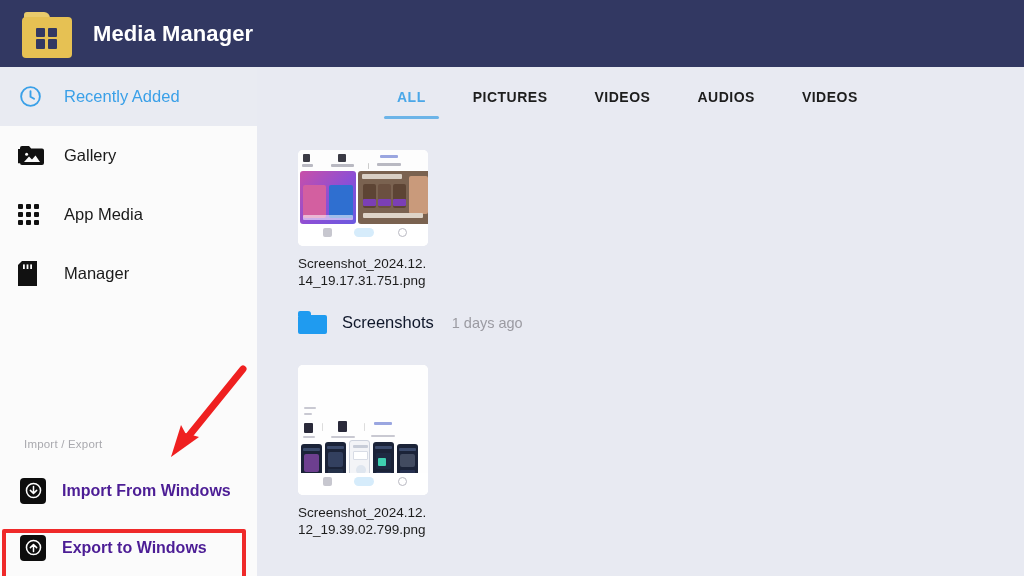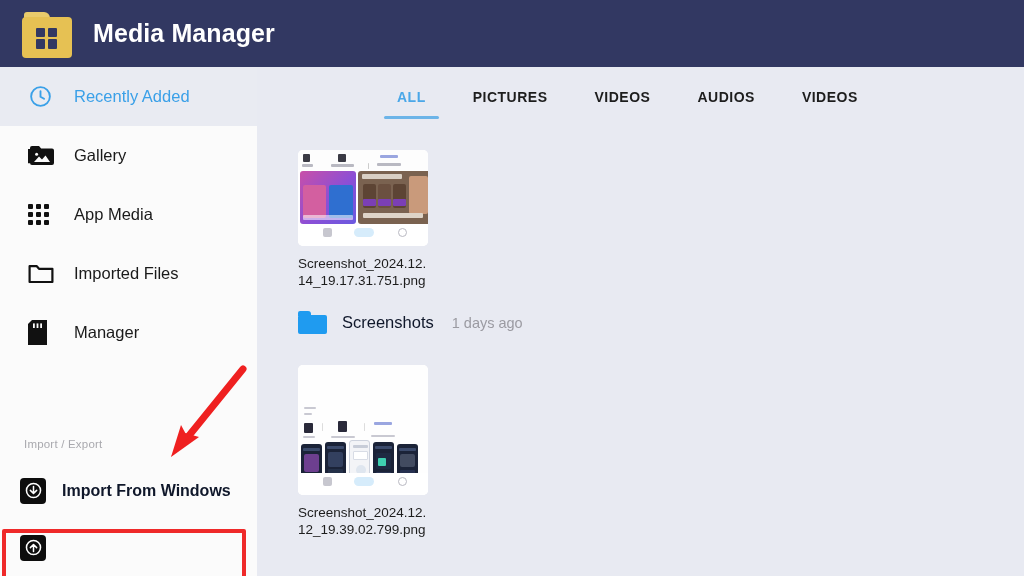--- a/index.html
+++ b/index.html
@@ -39,37 +39,37 @@
     position: absolute; left: 14px; top: 18px;
     width: 21px; height: 21px;
     display: grid;
     grid-template-columns: 1fr 1fr;
     grid-template-rows: 1fr 1fr;
     gap: 2.5px;
   }
   .win-logo i { background: #323862; display: block; border-radius: 1px; }
   .app-title {
     color: #ffffff;
-    font-size: 25px;
+    font-size: 22px;
     font-weight: bold;
     margin-left: 17px;
     letter-spacing: .1px;
   }
 
   
   .sidebar {
     position: absolute; left: 0; top: 67px;
     width: 257px; height: 509px;
     background: #fbfbfb;
   }
   .nav-item {
     position: relative;
     height: 59px;
     display: flex; align-items: center;
-    padding-left: 28px;
+    padding-left: 18px;
   }
   .nav-item.active { background: #e9ebf2; }
   .nav-icon {
     width: 36px; min-width: 36px; height: 30px;
     display: flex; align-items: center; justify-content: flex-start;
     color: #111;
   }
   .nav-label {
     font-size: 16.5px;
     color: #1a1a1a;
@@ -109,21 +109,21 @@
     width: 26px; height: 26px;
     background: #0d0d0d;
     border-radius: 4px;
     display: flex; align-items: center; justify-content: center;
   }
   .io-icon svg { display: block; }
   .io-label {
     margin-left: 16px;
     font-size: 16px;
     font-weight: bold;
-    color: #0f172a;
+    color: #4c1d95;
   }
 
   
   .red-box {
     position: absolute;
     left: 2px; top: 462px;
     width: 244px; height: 110px;
     border: 4px solid #ef2929;
     border-radius: 2px;
     pointer-events: none;
@@ -312,28 +312,20 @@
             <i></i>
             <i></i>
             <i></i>
             <i></i>
             <i></i>
           </div>
       </div>
       <div class="nav-label">App Media</div>
     </div>
 
-    <div class="nav-item">
-      <div class="nav-icon">
-        <svg width="26" height="22" viewBox="0 0 26 22" fill="none" stroke="#111" stroke-width="2.2">
-          <path d="M1.6 19V3.2h7.2L11 5.8h13.4V19z" stroke-linejoin="round"></path>
-        </svg>
-      </div>
-      <div class="nav-label">Imported Files</div>
-    </div>
 
     <div class="nav-item">
       <div class="nav-icon">
         <svg width="19" height="25" viewBox="0 0 19 25" fill="#111">
           <path d="M4 0h15v25H0V4z"></path>
           <rect x="5" y="3.4" width="1.8" height="4.6" fill="#fbfbfb"></rect>
           <rect x="8.6" y="3.4" width="1.8" height="4.6" fill="#fbfbfb"></rect>
           <rect x="12.2" y="3.4" width="1.8" height="4.6" fill="#fbfbfb"></rect>
         </svg>
       </div>
@@ -352,20 +344,21 @@
         </div>
         <div class="io-label">Import From Windows</div>
       </div>
       <div class="io-item">
         <div class="io-icon">
           <svg width="19" height="19" viewBox="0 0 20 20" fill="none" stroke="#ffffff" stroke-width="1.6">
             <circle cx="10" cy="10" r="7.4"></circle>
             <path d="M10 14.2V7M6.7 10.1L10 6.8l3.3 3.3" stroke-linecap="round" stroke-linejoin="round"></path>
           </svg>
         </div>
+        <div class="io-label">Export to Windows</div>
       </div>
     </div>
 
     <div class="red-box"></div>
   </div>
 
   <svg class="red-arrow" viewBox="0 0 95 100">
     <path d="M88 4 L28 78" stroke="#ef2020" stroke-width="7" stroke-linecap="round"></path>
     <path d="M16 92 L44 72 L30 68 Z" fill="#ef2020"></path>
     <path d="M16 92 L26 60 L33 73 Z" fill="#ef2020"></path>

